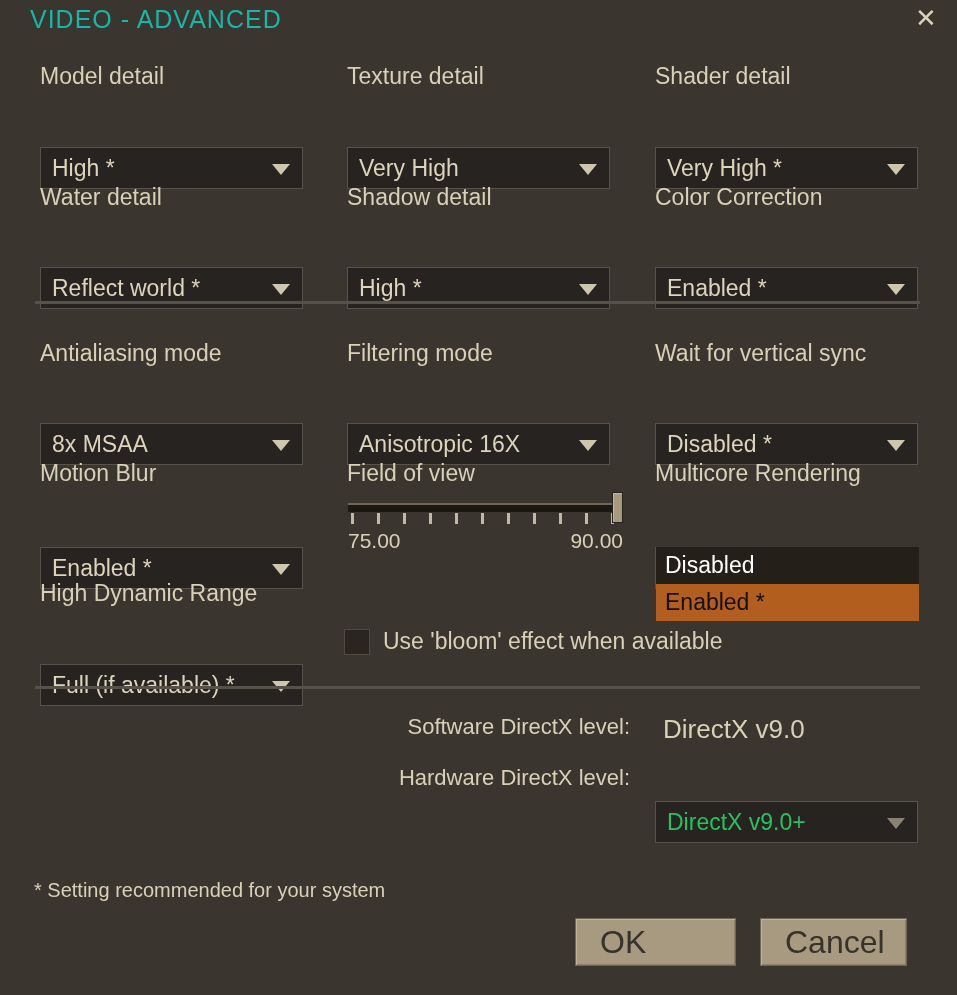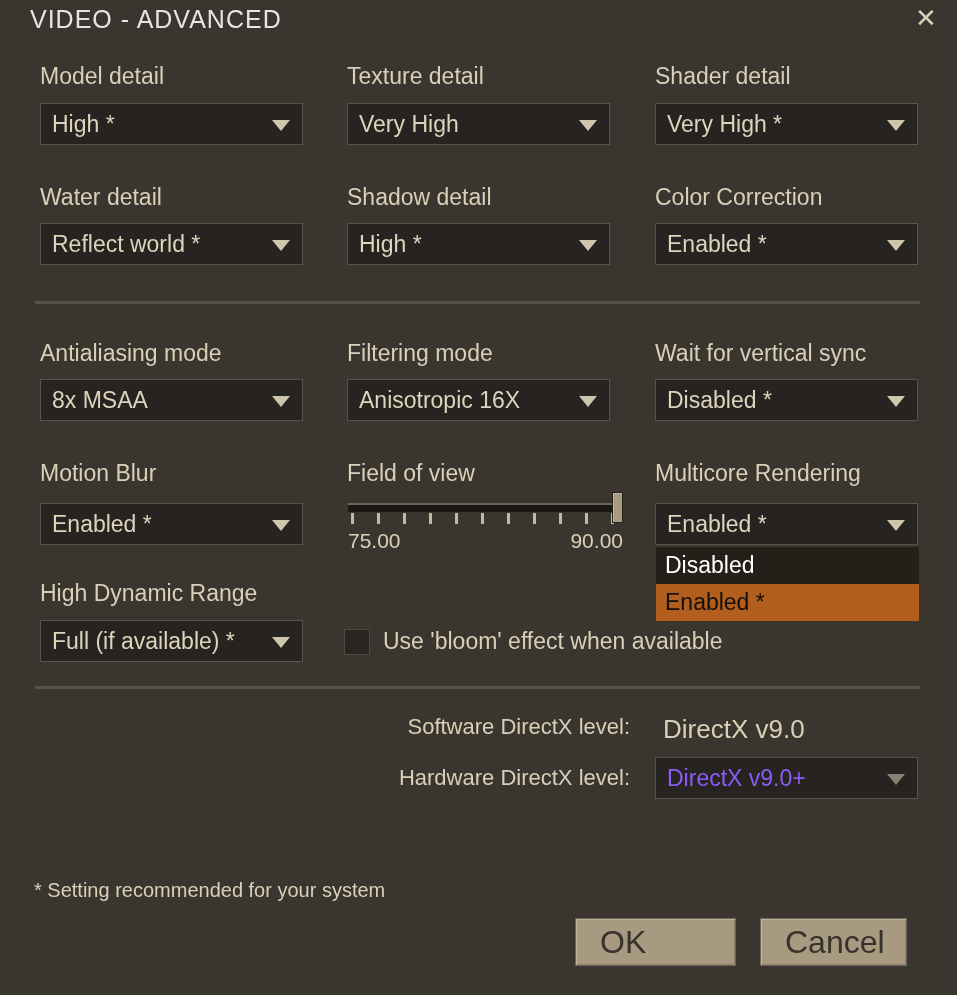--- a/index.html
+++ b/index.html
@@ -4,41 +4,41 @@
 <style>
   html,body { margin:0; padding:0; background:#2b2722; }
   .window {
     position:relative; width:957px; height:995px;
     background:#3a352f; overflow:hidden;
     font-family:"Liberation Sans", sans-serif;
     color:#d9d0b8;
   }
   .title {
     position:absolute; left:30px; top:5px;
-    font-size:25px; letter-spacing:1px; color:#e5e5e5;
+    font-size:25px; letter-spacing:1px; color:#14b8a6;
   }
   .close {
     position:absolute; left:906px; top:1px; width:40px; height:34px;
     font-size:26px; font-weight:bold; color:#d9d0b8;
     display:flex; align-items:center; justify-content:center; cursor:pointer;
     font-family:"DejaVu Sans", sans-serif;
   }
   .flabel { position:absolute; font-size:23px; color:#d9d0b8; white-space:nowrap; }
   .dd {
     position:absolute; width:263px; height:42px; box-sizing:border-box;
     background:#272320; border:1px solid #57524a;
     display:flex; align-items:center; padding-left:11px;
-    font-size:23px; color:#ddd4bc; cursor:pointer; white-space:nowrap;
+    font-size:23px; color:#ddd4bc; cursor:pointer; white-space:nowrap;margin-top:44px;
   }
   .dd .arrow {
     position:absolute; right:12px; top:16px; width:0; height:0;
     border-left:9px solid transparent; border-right:9px solid transparent;
     border-top:11px solid #cfc6ae;
   }
-  .dd.disabled { color:#8b5cf6; cursor:default; }
+  .dd.disabled { color:#22c55e; cursor:default; }
   .dd.disabled .arrow { border-top-color:#8b8173; }
   .divider { position:absolute; left:35px; width:885px; height:3px; background:#56524a; }
   .slider { position:absolute; left:348px; top:492px; width:275px; height:62px; }
   .slider .track {
     position:absolute; left:0; top:11px; width:275px; height:9px; box-sizing:border-box;
     background:#1b1712; border-top:2px solid #6e6557;
   }
   .slider .handle {
     position:absolute; right:0; top:0; width:11px; height:31px; box-sizing:border-box;
     background:#a79a80; border:1px solid #26221d; box-shadow:inset 1px 1px 0 #c3b69a;

